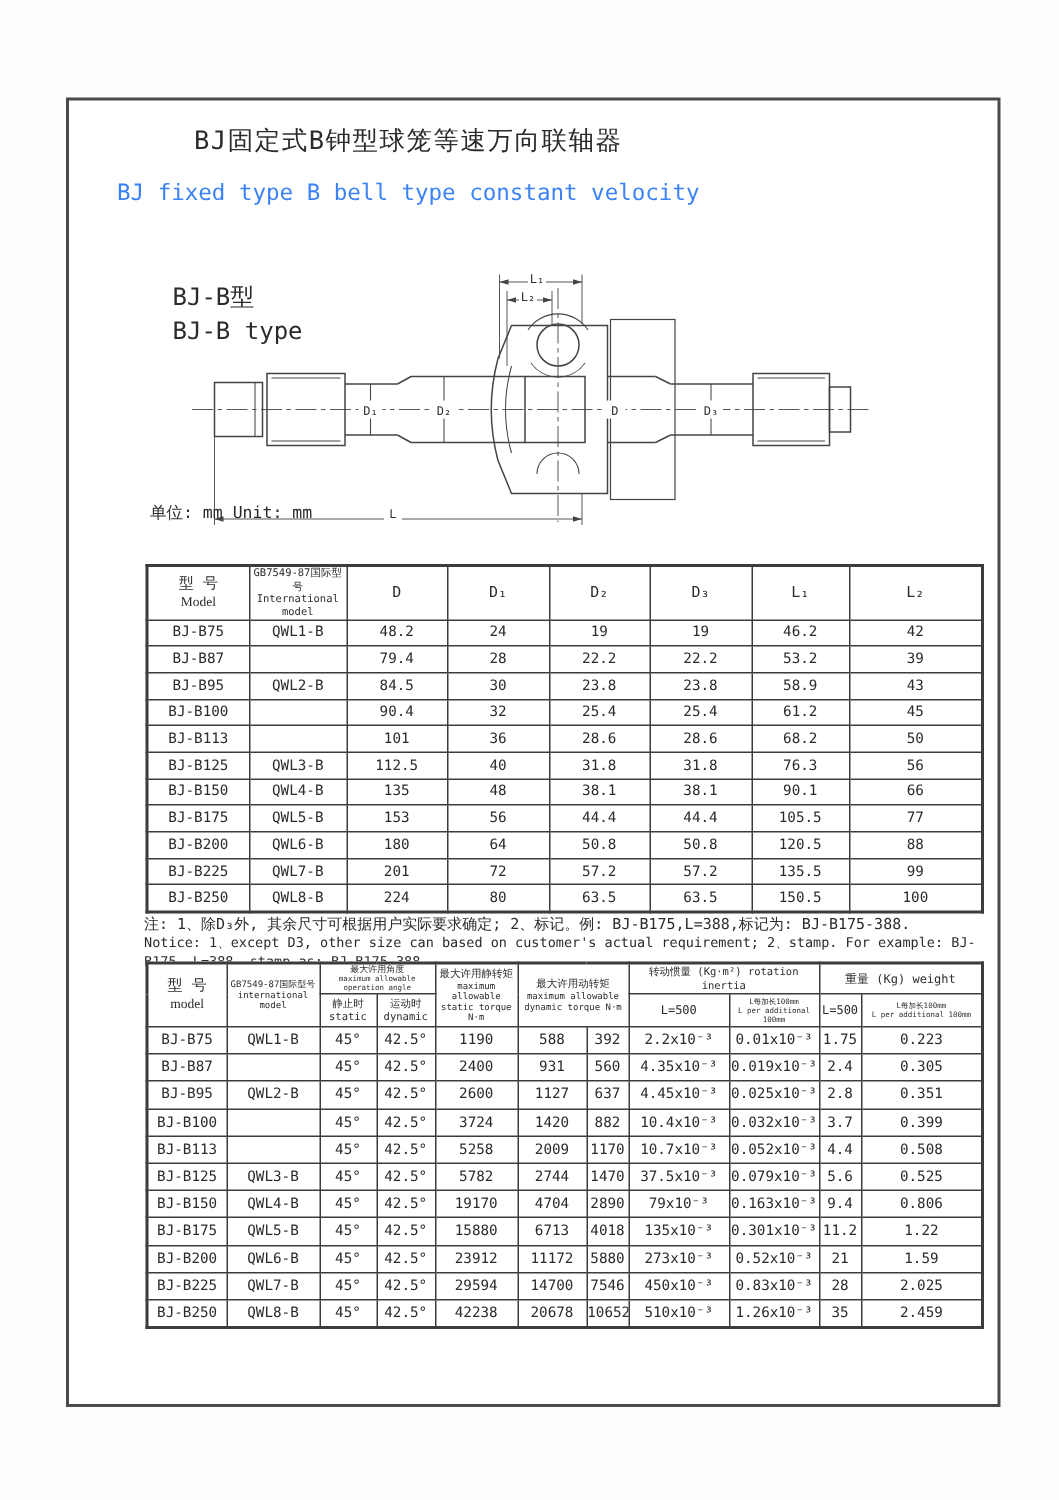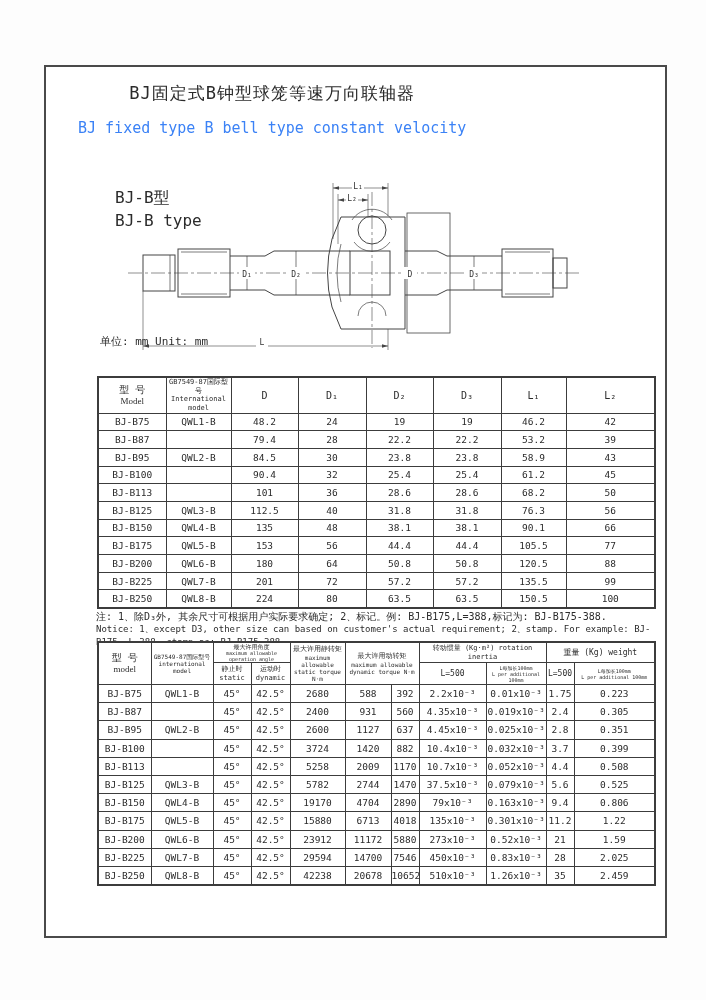--- a/index.html
+++ b/index.html
@@ -375,21 +375,21 @@
       </th>
     </tr>
   </thead>
   <tbody>
 
       <tr>
         <td class="num">BJ-B75</td>
         <td class="num">QWL1-B</td>
         <td class="num">45°</td>
         <td class="num">42.5°</td>
-        <td class="num">2680</td>
+        <td class="num">1190</td>
         <td class="num">588</td>
         <td class="num">392</td>
         <td class="num">2.2x10⁻³</td>
         <td class="num">0.01x10⁻³</td>
         <td class="num">1.75</td>
         <td class="num">0.223</td>
       </tr>
 
       <tr>
         <td class="num">BJ-B87</td>

